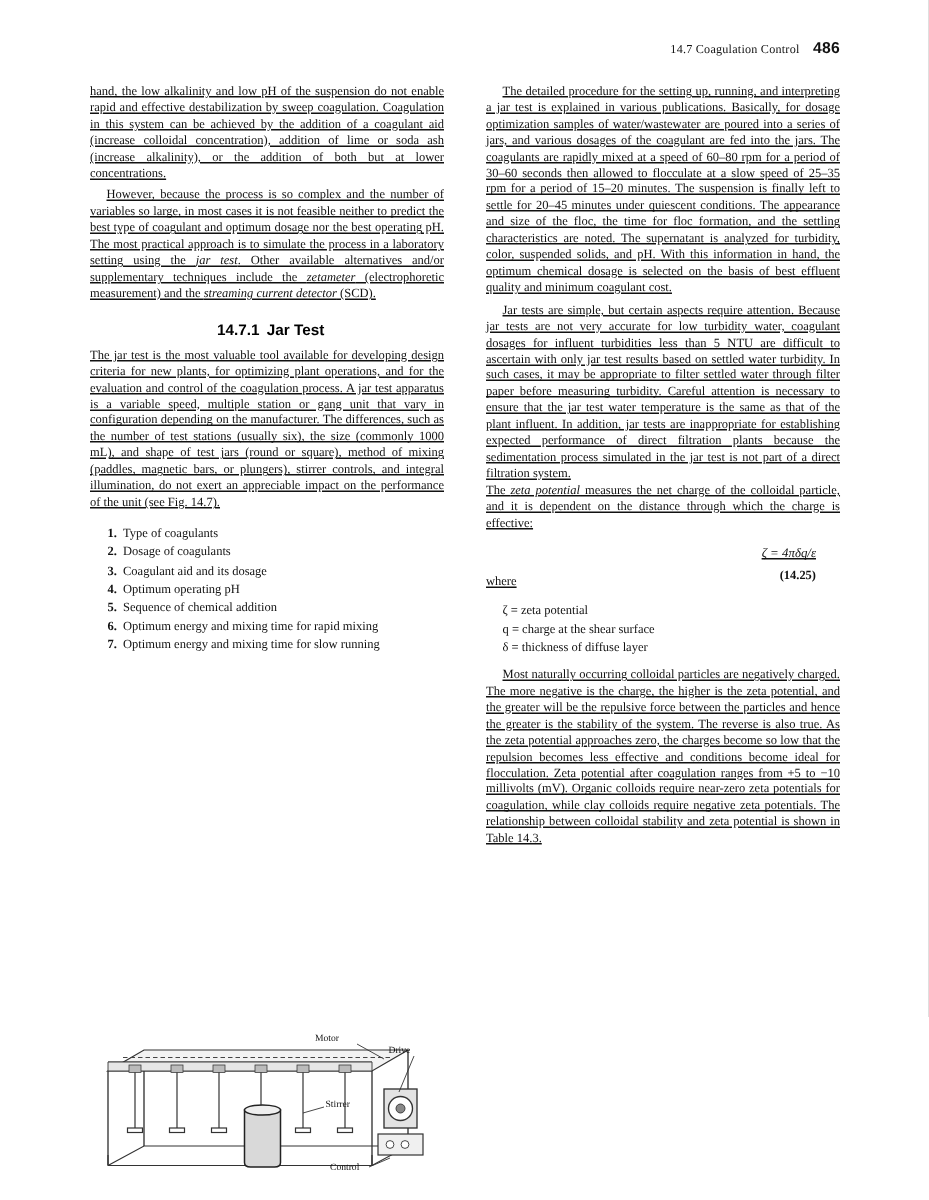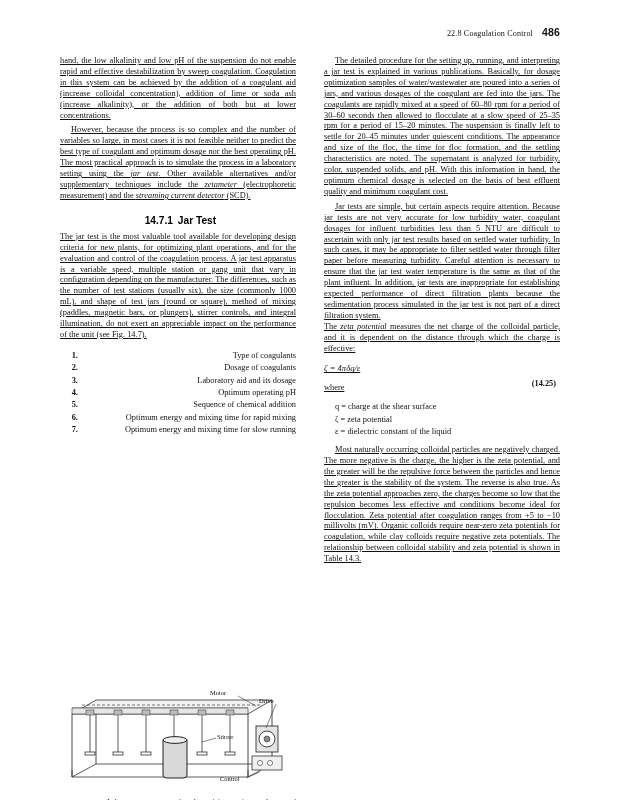--- a/index.html
+++ b/index.html
@@ -47,28 +47,28 @@
     margin:13px 0 5px 0;line-height:12px;
     color:#000;
     text-align:center;
   }
   h3 .num{display:inline-block;min-width:38px;}
   .gap{height:6px;}
   .smallgap{height:4px;}
   ol.numlist{
     margin:5px 0 0 0;padding:0 0 0 20px;
     font-size:8.35px;line-height:11.4px;
-    text-align:right;
+    text-align:left;
   }
   ol.numlist li{margin:0 0 1px 0;padding-left:2px;}
   ol.numlist li::marker{font-weight:bold;}
   .eq{
     display:block;position:relative;
-    margin:9px 4px 9px 0;
-    text-align:left;
+    margin:9px 16px 9px 0;
+    text-align:right;
     font-size:8.6px;
     text-decoration:underline;
   }
   .eq .num{
     position:absolute;right:0;top:16px;
     font-weight:bold;font-size:8.3px;
   }
   .deflist{
     margin:7px 0 0 0;
     font-size:8.35px;line-height:12.6px;
@@ -96,39 +96,39 @@
     white-space:nowrap;
   }
 </style>
 </head>
 <body>
 
 <div class="page">
  <div class="sheet">
 
   <div class="runhead">
-    <span>22.8  Coagulation Control</span><span class="folio">486</span>
+    <span>14.7  Coagulation Control</span><span class="folio">486</span>
   </div>
 
   <div class="cols">
 
     <div class="col left">
       <p class="noind">hand, the low alkalinity and low pH of the suspension do not enable rapid and effective destabilization by sweep coagulation. Coagulation in this system can be achieved by the addition of a coagulant aid (increase colloidal concentration), addition of lime or soda ash (increase alkalinity), or the addition of both but at lower concentrations.</p>
       <div class="smallgap"></div>
       <p><span>However, because the process is so complex and the number of variables so large, in most cases it is not feasible neither to predict the best type of coagulant and optimum dosage nor the best operating pH. The most practical approach is to simulate the process in a laboratory setting using the </span><i>jar test</i><span>. Other available alternatives and/or supplementary techniques include the </span><i>zetameter</i><span> (electrophoretic measurement) and the </span><i>streaming current detector</i><span> (SCD).</span></p>
 
       <h3><span class="num">14.7.1</span><span>Jar Test</span></h3>
 
       <p class="noind">The jar test is the most valuable tool available for developing design criteria for new plants, for optimizing plant operations, and for the evaluation and control of the coagulation process. A jar test apparatus is a variable speed, multiple station or gang unit that vary in configuration depending on the manufacturer. The differences, such as the number of test stations (usually six), the size (commonly 1000 mL), and shape of test jars (round or square), method of mixing (paddles, magnetic bars, or plungers), stirrer controls, and integral illumination, do not exert an appreciable impact on the performance of the unit (see Fig. 14.7).</p>
       <div class="smallgap"></div>
 
       <ol class="numlist">
         <li>Type of coagulants</li>
         <li>Dosage of coagulants</li>
-        <li>Laboratory aid and its dosage</li>
+        <li>Coagulant aid and its dosage</li>
         <li>Optimum operating pH</li>
         <li>Sequence of chemical addition</li>
         <li>Optimum energy and mixing time for rapid mixing</li>
         <li>Optimum energy and mixing time for slow running</li>
       </ol>
 
       <div class="figwrap">
         <div class="figbox">
           <svg width="236" height="110" viewBox="0 0 236 110">
 
@@ -205,23 +205,23 @@
       <p class="noind"><span>The </span><i>zeta potential</i><span> measures the net charge of the colloidal particle, and it is dependent on the distance through which the charge is effective:</span></p>
 
       <div class="eq">
         <i>ζ = 4πδq/ε</i>
         <span class="num">(14.25)</span>
       </div>
 
       <p class="noind">where</p>
 
       <div class="deflist">
+        <div>ζ = zeta potential</div>
         <div>q = charge at the shear surface</div>
-        <div>ζ = zeta potential</div>
-        <div>ε = dielectric constant of the liquid</div>
+        <div>δ = thickness of diffuse layer</div>
       </div>
 
       <div class="gap"></div>
       <p>Most naturally occurring colloidal particles are negatively charged. The more negative is the charge, the higher is the zeta potential, and the greater will be the repulsive force between the particles and hence the greater is the stability of the system. The reverse is also true. As the zeta potential approaches zero, the charges become so low that the repulsion becomes less effective and conditions become ideal for flocculation. Zeta potential after coagulation ranges from +5 to −10 millivolts (mV). Organic colloids require near-zero zeta potentials for coagulation, while clay colloids require negative zeta potentials. The relationship between colloidal stability and zeta potential is shown in Table 14.3.</p>
     </div>
 
   </div>
  </div>
 </div>
 

